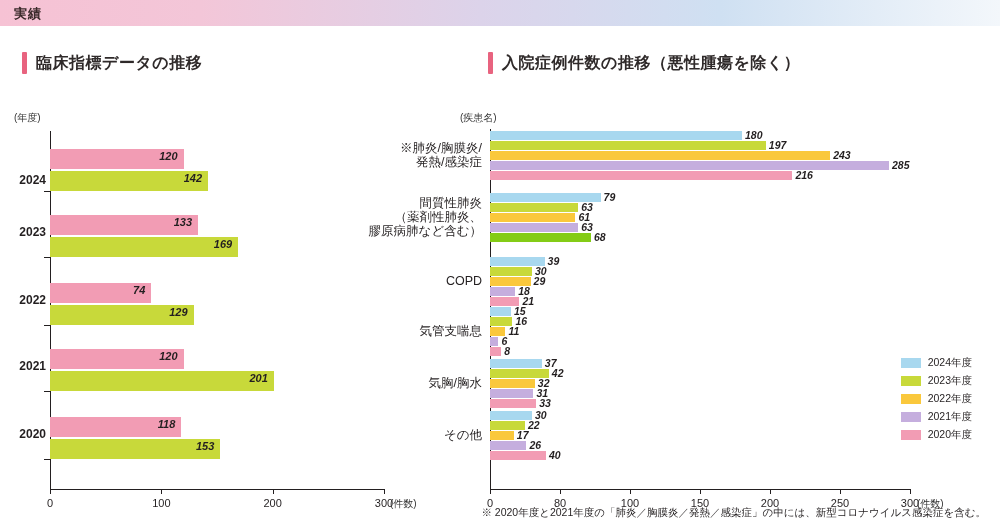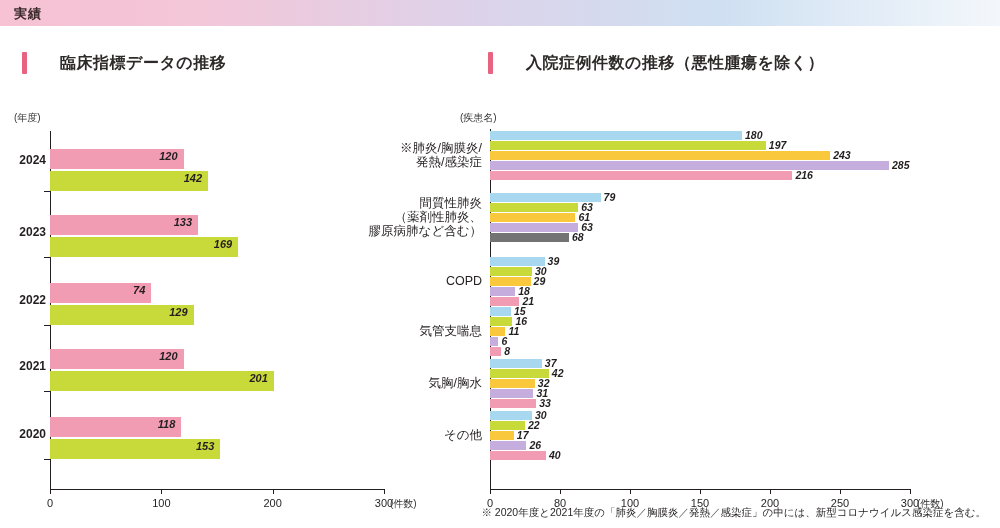--- a/index.html
+++ b/index.html
@@ -19,21 +19,21 @@
   #banner .title {
     position:absolute; left:14px; top:5px;
     font-size:13px; font-weight:bold; color:#3a2a2a;
     letter-spacing:1px;
   }
   
   .panel { position:absolute; top:26px; height:502px; }
   #panel-left { left:0; width:480px; }
   #panel-right { left:480px; width:520px; }
 
-  .panel-title { position:absolute; display:flex; align-items:center;gap:24px; }
+  .panel-title { position:absolute; display:flex; align-items:center; }
   .panel-title .bar {
     width:5px; height:22px; background:#e8637f; margin-right:9px; border-radius:1px;
   }
   .panel-title .txt {
     font-size:16px; font-weight:bold; color:#2f2a2a; letter-spacing:.5px;
   }
   #left-title { left:22px; top:26px; }
   #right-title { left:8px; top:26px; }
 
   
@@ -119,21 +119,21 @@
         <div class="ltick" style="left: 161.333px;"></div>
         <div class="ltick-lbl" style="left: 161.333px;">100</div>
         <div class="ltick" style="left: 272.667px;"></div>
         <div class="ltick-lbl" style="left: 272.667px;">200</div>
         <div class="ltick" style="left: 384px;"></div>
         <div class="ltick-lbl" style="left: 384px;">300</div>
       </div>
     <div class="axis-label-unit" style="left:390px; top:386px;">(件数)</div>
     <div id="left-plot">
         <div class="year-group" style="top: 18px;">
-          <div class="year-lbl" style="top: 4px; text-align: right;">2024</div>
+          <div class="year-lbl" style="top: 24px; text-align: right;">2024</div>
           <div class="year-tick" style="top: 42px;"></div>
           <div class="hbar" style="left: 0px; top: 0px; width: 133.6px; background: rgb(242, 156, 180);">
             <span class="val">120</span>
           </div>
           <div class="hbar" style="left: 0px; top: 22px; width: 158.093px; background: rgb(200, 217, 58);">
             <span class="val">142</span>
           </div>
         </div>
         <div class="year-group" style="top: 84px;">
           <div class="year-lbl" style="top: 10px;">2023</div>
@@ -239,21 +239,21 @@
           </div>
           <div class="rbar" style="left: 0px; top: 10px; width: 88.2px; background: rgb(200, 217, 58);">
             <span class="rval">63</span>
           </div>
           <div class="rbar" style="left: 0px; top: 20px; width: 85.4px; background: rgb(250, 200, 60);">
             <span class="rval">61</span>
           </div>
           <div class="rbar" style="left: 0px; top: 30px; width: 88.2px; background: rgb(197, 174, 222);">
             <span class="rval">63</span>
           </div>
-          <div class="rbar" style="left: 0px; top: 40px; width: 79px; background: #737373;">
+          <div class="rbar" style="left: 0px; top: 40px; width: 101px; background: #84cc16;">
             <span class="rval">68</span>
           </div>
         </div>
         <div class="cat-group" style="left: 10px; top: 146px;">
           <div class="cat-lbl" style="width: 150px; left: -158px; top: 17px;">
             <div>COPD</div>
           </div>
           <div class="rbar" style="left: 0px; top: 0px; width: 54.6px; background: rgb(168, 216, 239);">
             <span class="rval">39</span>
           </div>
@@ -324,16 +324,38 @@
             <span class="rval">17</span>
           </div>
           <div class="rbar" style="left: 0px; top: 30px; width: 36.4px; background: rgb(197, 174, 222);">
             <span class="rval">26</span>
           </div>
           <div class="rbar" style="left: 0px; top: 40px; width: 56px; background: rgb(242, 156, 180);">
             <span class="rval">40</span>
           </div>
         </div>
       </div>
+    <div id="right-legend">
+        <div class="row">
+          <span class="sw" style="background: rgb(168, 216, 239);"></span>
+          <span class="lb">2024年度</span>
+        </div>
+        <div class="row">
+          <span class="sw" style="background: rgb(200, 217, 58);"></span>
+          <span class="lb">2023年度</span>
+        </div>
+        <div class="row">
+          <span class="sw" style="background: rgb(250, 200, 60);"></span>
+          <span class="lb">2022年度</span>
+        </div>
+        <div class="row">
+          <span class="sw" style="background: rgb(197, 174, 222);"></span>
+          <span class="lb">2021年度</span>
+        </div>
+        <div class="row">
+          <span class="sw" style="background: rgb(242, 156, 180);"></span>
+          <span class="lb">2020年度</span>
+        </div>
+      </div>
   </div>
 
   <div class="footnote">※ 2020年度と2021年度の「肺炎／胸膜炎／発熱／感染症」の中には、新型コロナウイルス感染症を含む。</div>
 </div>
 
 </body></html>

